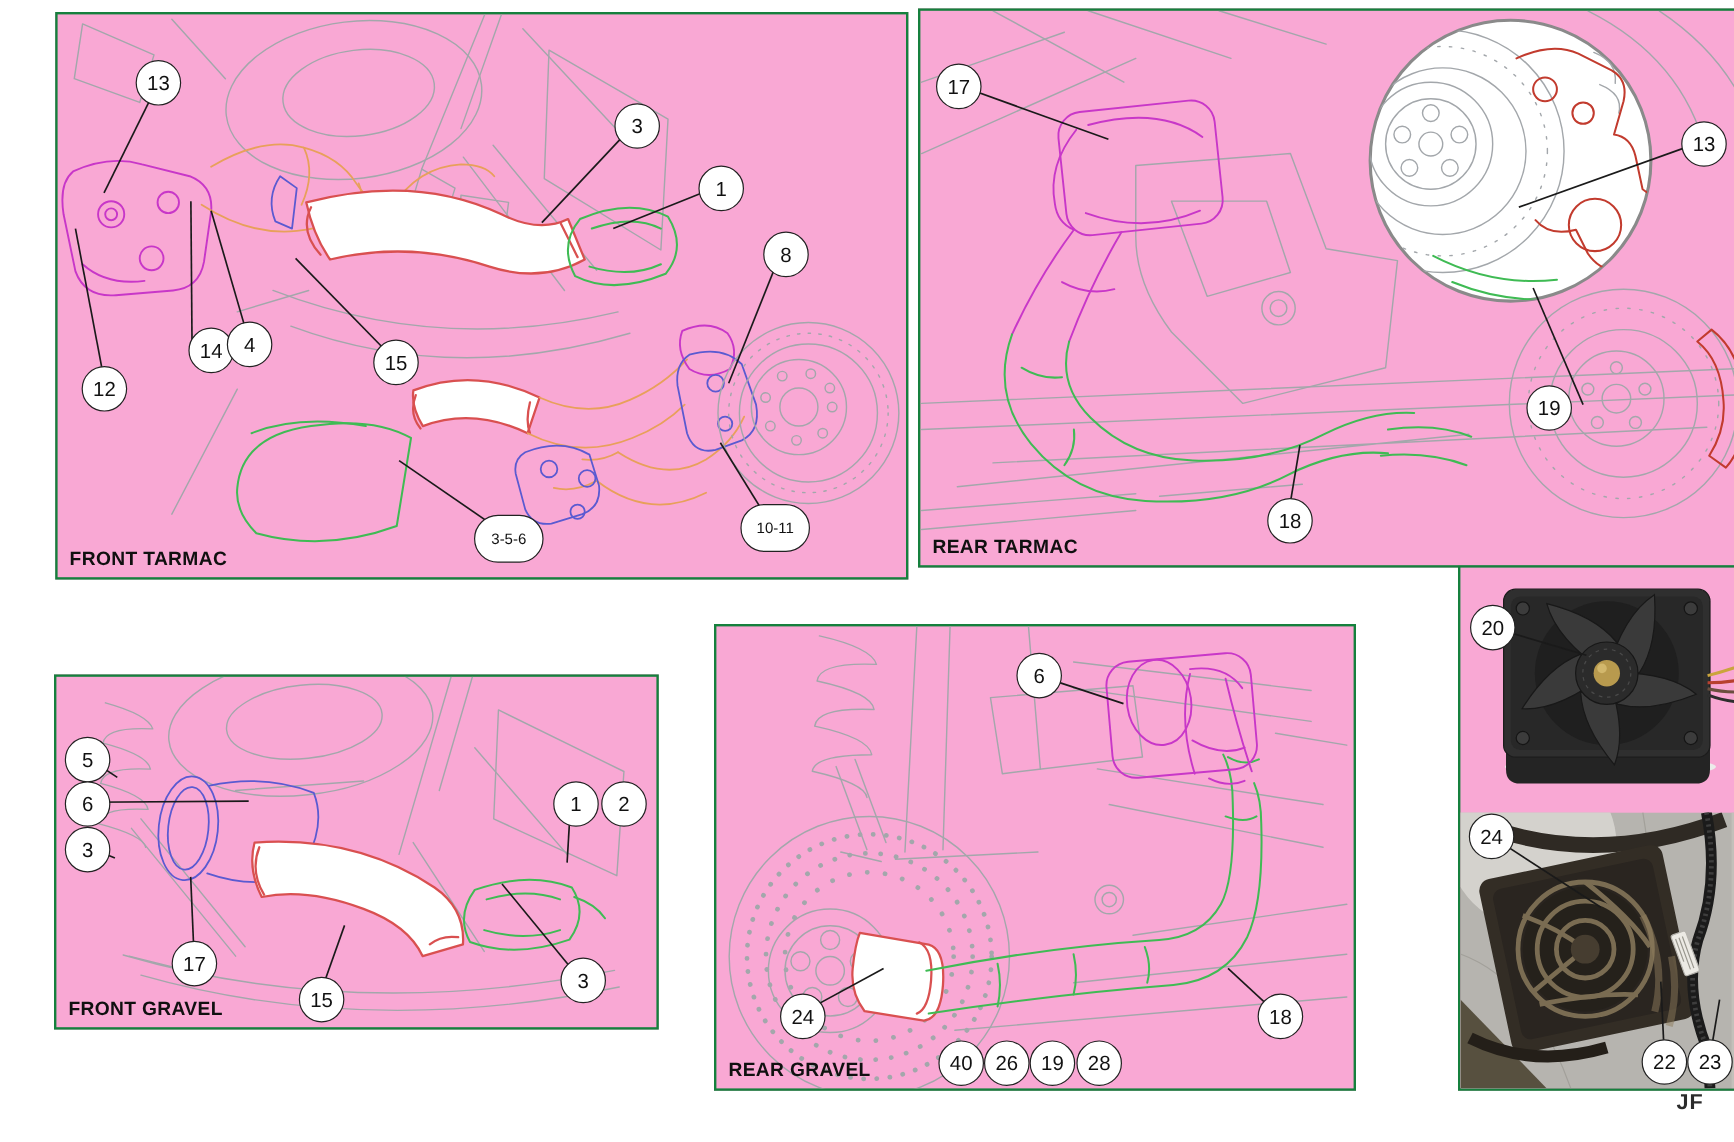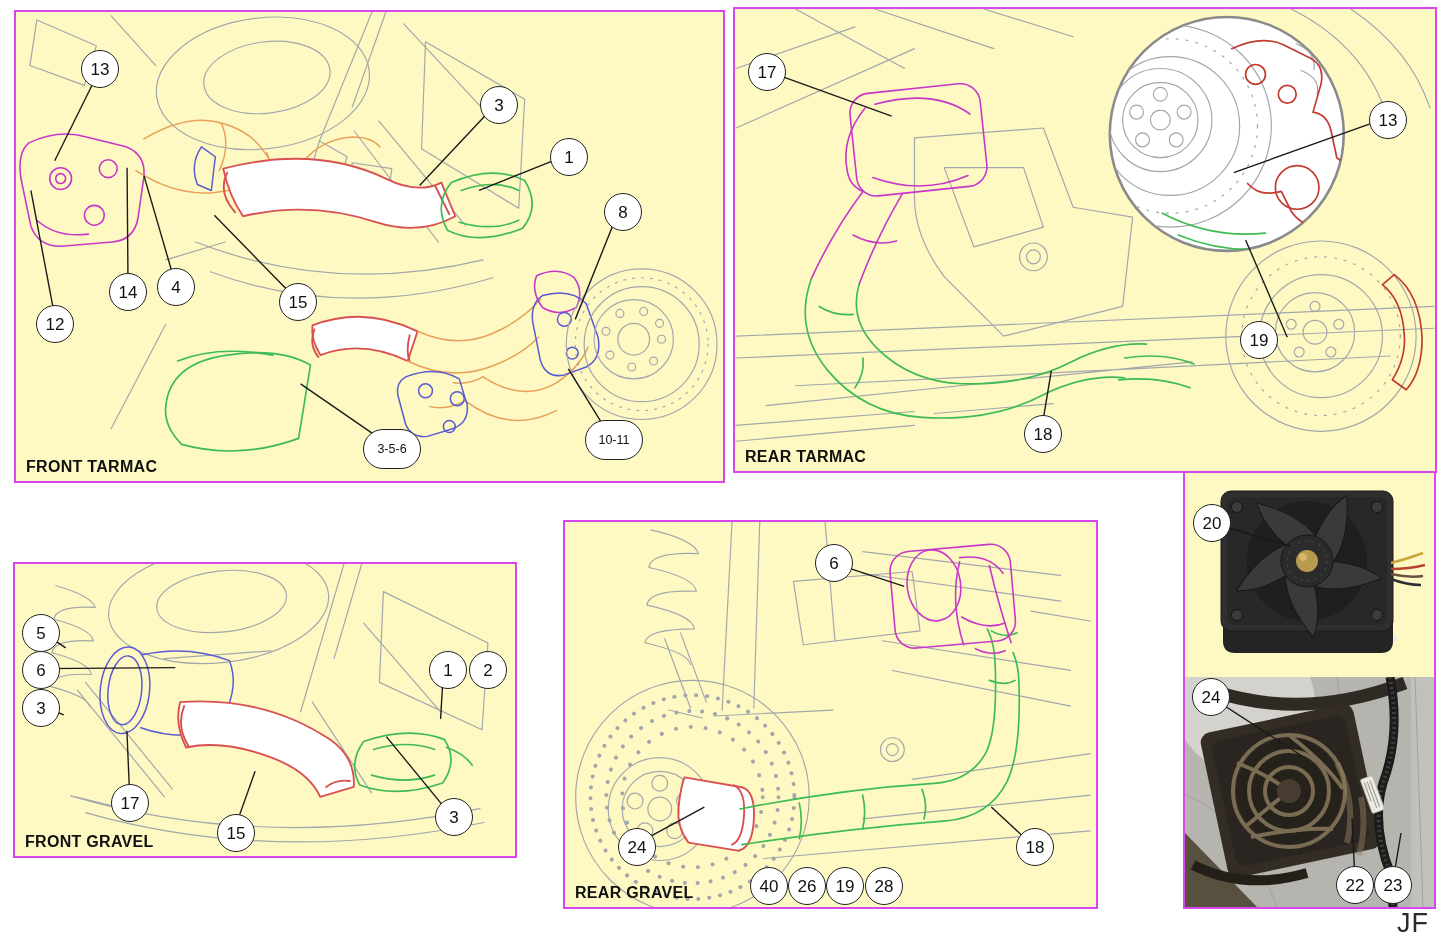--- a/index.html
+++ b/index.html
@@ -1,27 +1,27 @@
 <!DOCTYPE html>
 <html style="--lineart: #a3a7ab; --lineart-dark: #7d8184; --duct-magenta: #c837c8; --duct-orange: #e8a05a; --hose-red: #d95050; --duct-green: #3fbb54; --bracket-blue: #5a5ad1; --caliper-red: #c23b2e;"><head>
 <meta charset="utf-8">
 <style>
   html,body{margin:0;padding:0;background:#fff;}
   #page{position:relative;width:1445px;height:952px;background:#fff;overflow:hidden;
         font-family:"Liberation Sans",sans-serif;}
-  .panel{position:absolute;background:#fef9c3;border:2px solid #d946ef;overflow:hidden;box-sizing:border-box;}
+  .panel{position:absolute;background:#f9a8d4;border:2px solid #15803d;overflow:hidden;box-sizing:border-box;margin-left:32px;}
   .panel svg.art{position:absolute;left:0;top:0;width:100%;height:100%;}
   .panel-label{position:absolute;left:10px;bottom:5px;font-weight:800;font-size:16px;
                color:#101010;letter-spacing:.3px;z-index:6;white-space:nowrap;}
   .callout{position:absolute;display:flex;align-items:center;justify-content:center;
            width:38px;height:38px;background:#fff;border:1.7px solid #222;border-radius:50%;
            font-size:17px;font-weight:500;color:#111;transform:translate(-50%,-50%);
            box-sizing:border-box;z-index:5;line-height:1;}
   .callout.oval{width:58px;height:40px;border-radius:22px;font-size:12.5px;}
-  #credit{position:absolute;left:1397px;top:908px;font-size:27px;font-weight:400;color:#2b2b2b;
+  #credit{position:absolute;left:1397px;top:908px;font-size:18px;font-weight:700;color:#2b2b2b;
           letter-spacing:1px;}
   
   .ln  {fill:none;stroke:var(--lineart);stroke-width:1.2;stroke-linecap:round;stroke-linejoin:round;}
   .mag {fill:none;stroke:var(--duct-magenta);stroke-width:1.6;stroke-linecap:round;stroke-linejoin:round;}
   .org {fill:none;stroke:var(--duct-orange);stroke-width:1.5;stroke-linecap:round;stroke-linejoin:round;}
   .red {fill:none;stroke:var(--hose-red);stroke-width:1.9;stroke-linecap:round;stroke-linejoin:round;}
   .redf{fill:#fff;stroke:var(--hose-red);stroke-width:1.9;stroke-linejoin:round;}
   .grn {fill:none;stroke:var(--duct-green);stroke-width:1.7;stroke-linecap:round;stroke-linejoin:round;}
   .blu {fill:none;stroke:var(--bracket-blue);stroke-width:1.5;stroke-linecap:round;stroke-linejoin:round;}
   .cal {fill:none;stroke:var(--caliper-red);stroke-width:1.7;stroke-linecap:round;stroke-linejoin:round;}
@@ -129,21 +129,21 @@
           <path d="M282 290 L199 205"></path>
         <path d="M376 437 L286 375"></path>
           <path d="M598 428 L556 360"></path>
       </g>
     </svg>
     <div class="callout" style="left:84px;top:57px;">13</div>
     <div class="callout" style="left:483px;top:93px;">3</div>
     <div class="callout" style="left:553px;top:145px;">1</div>
     <div class="callout" style="left:607px;top:200px;">8</div>
     <div class="callout" style="left:39px;top:312px;">12</div>
-    <div class="callout" style="left:112px;top:280px;">14</div>
+    <div class="callout" style="left:128px;top:280px;">14</div>
     <div class="callout" style="left:160px;top:275px;">4</div>
     <div class="callout" style="left:282px;top:290px;">15</div>
     <div class="callout oval" style="left:376px;top:437px;">3-5-6</div>
     <div class="callout oval" style="left:598px;top:428px;">10-11</div>
     <div class="panel-label">FRONT TARMAC</div>
   </div>
 
   <div class="panel" style="left:733px;top:7px;width:704px;height:466px;">
     <svg class="art" viewBox="0 0 704 466">
       <defs>

